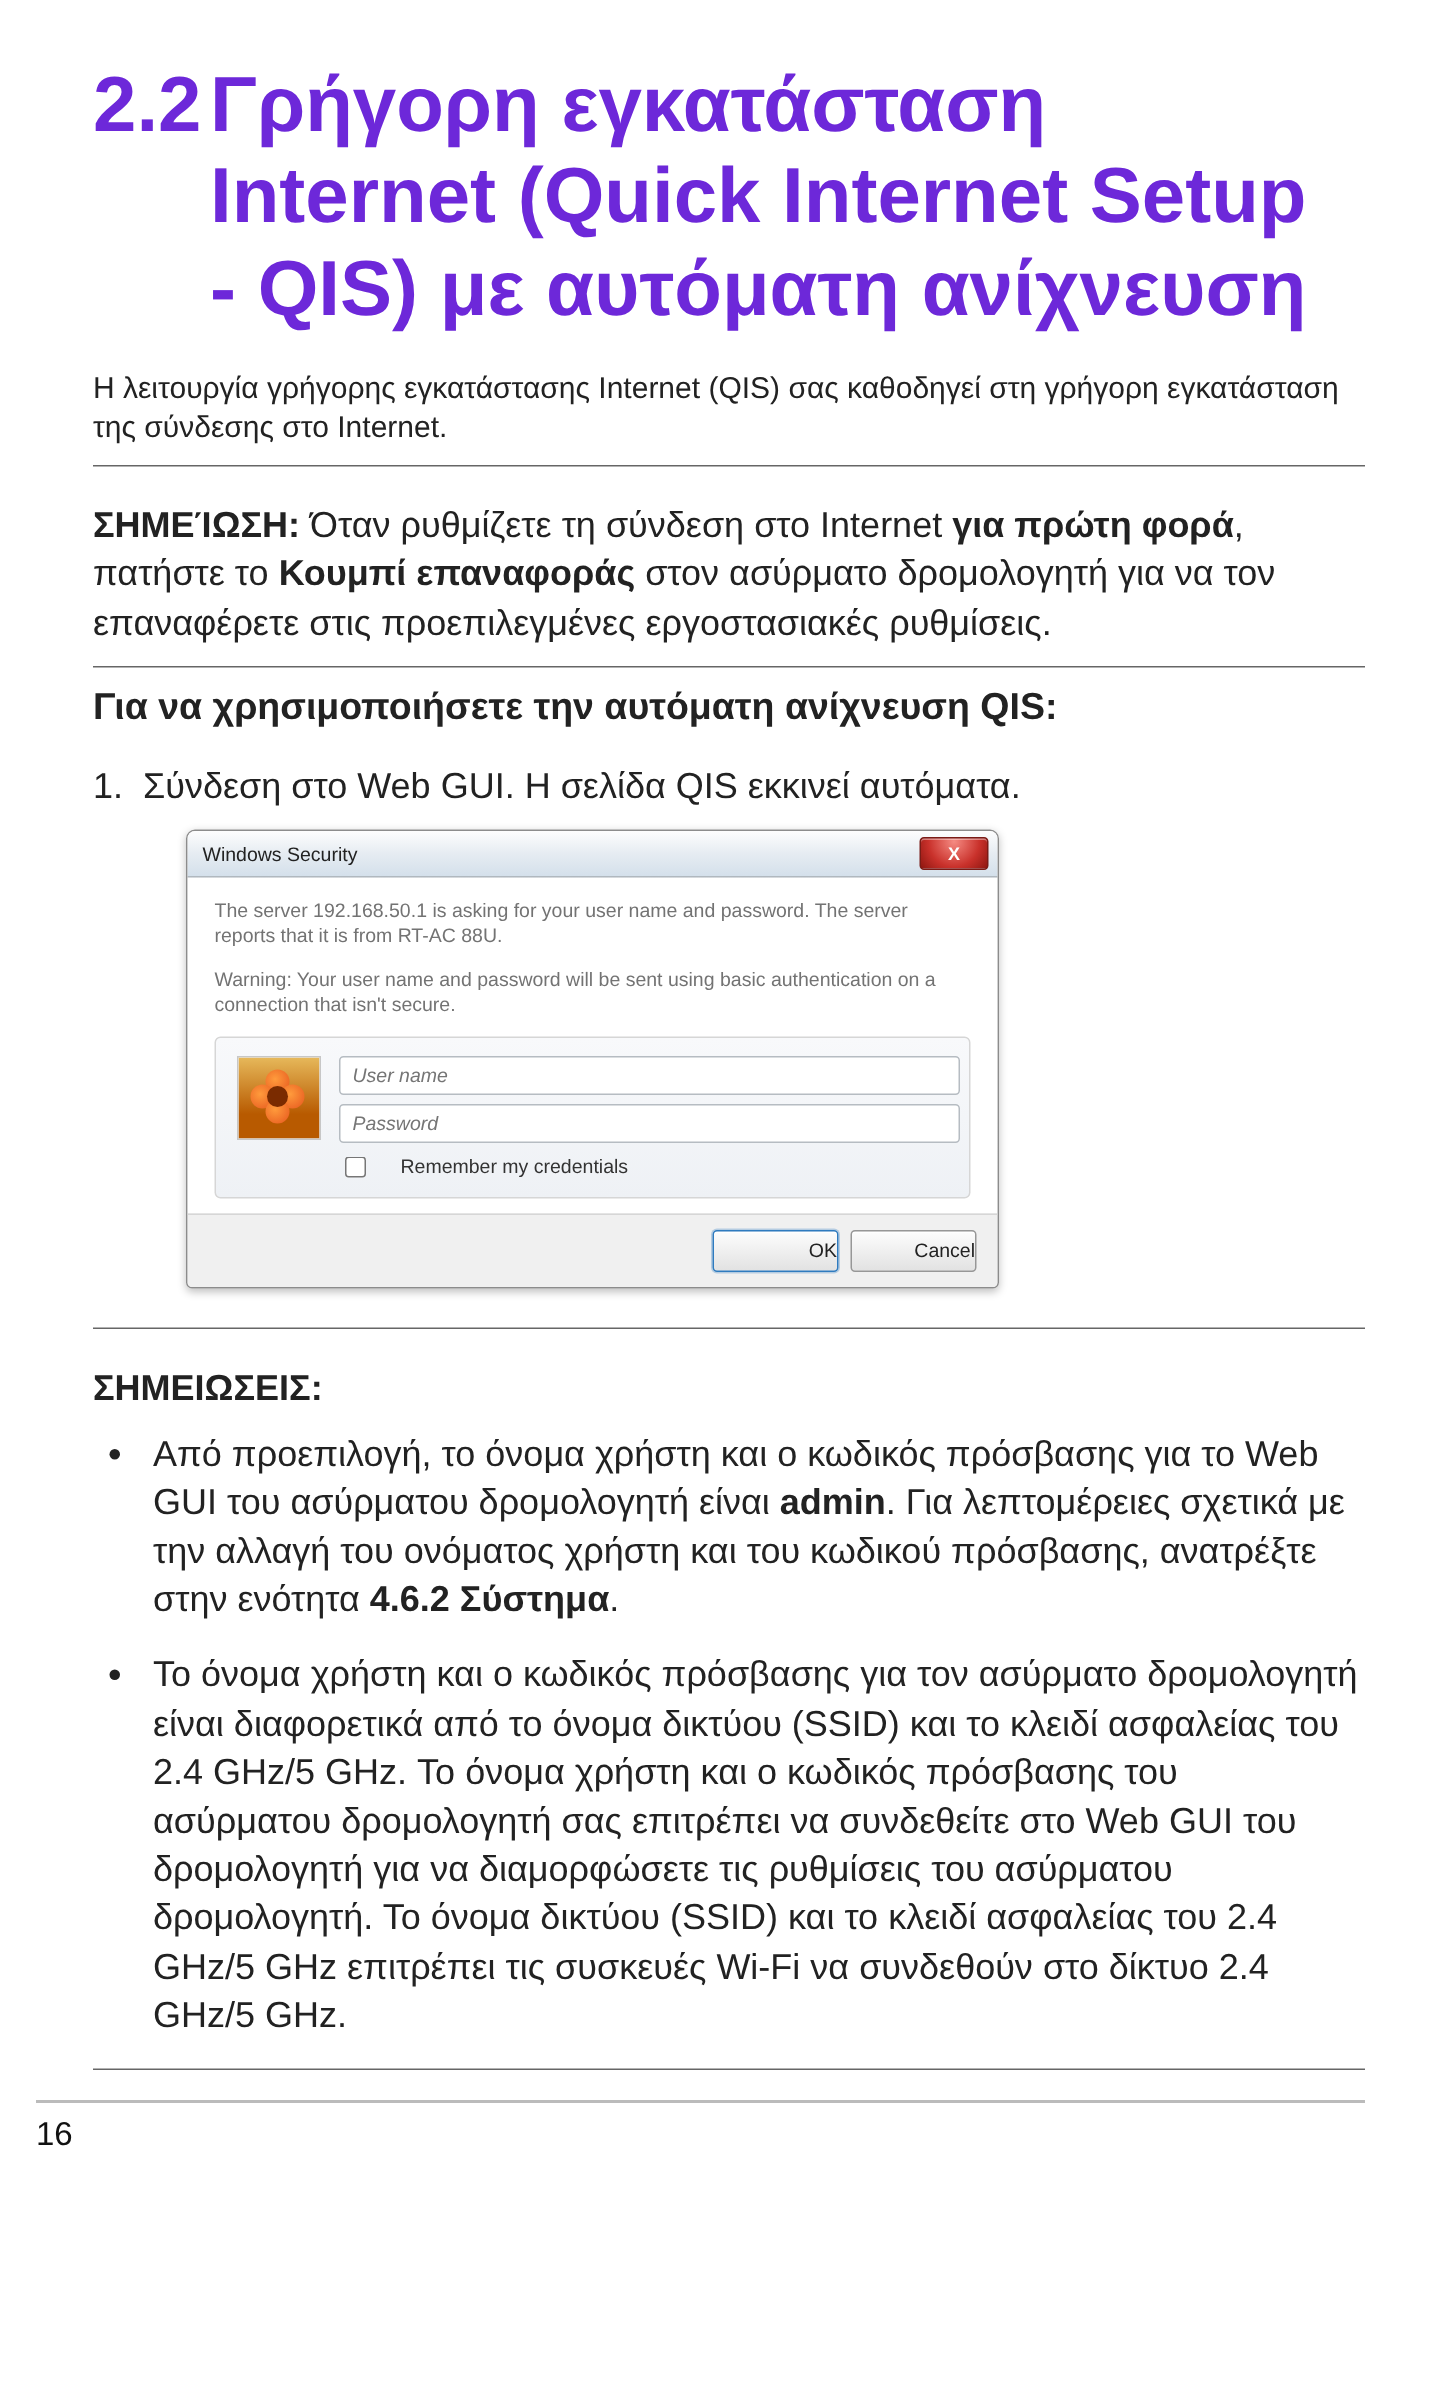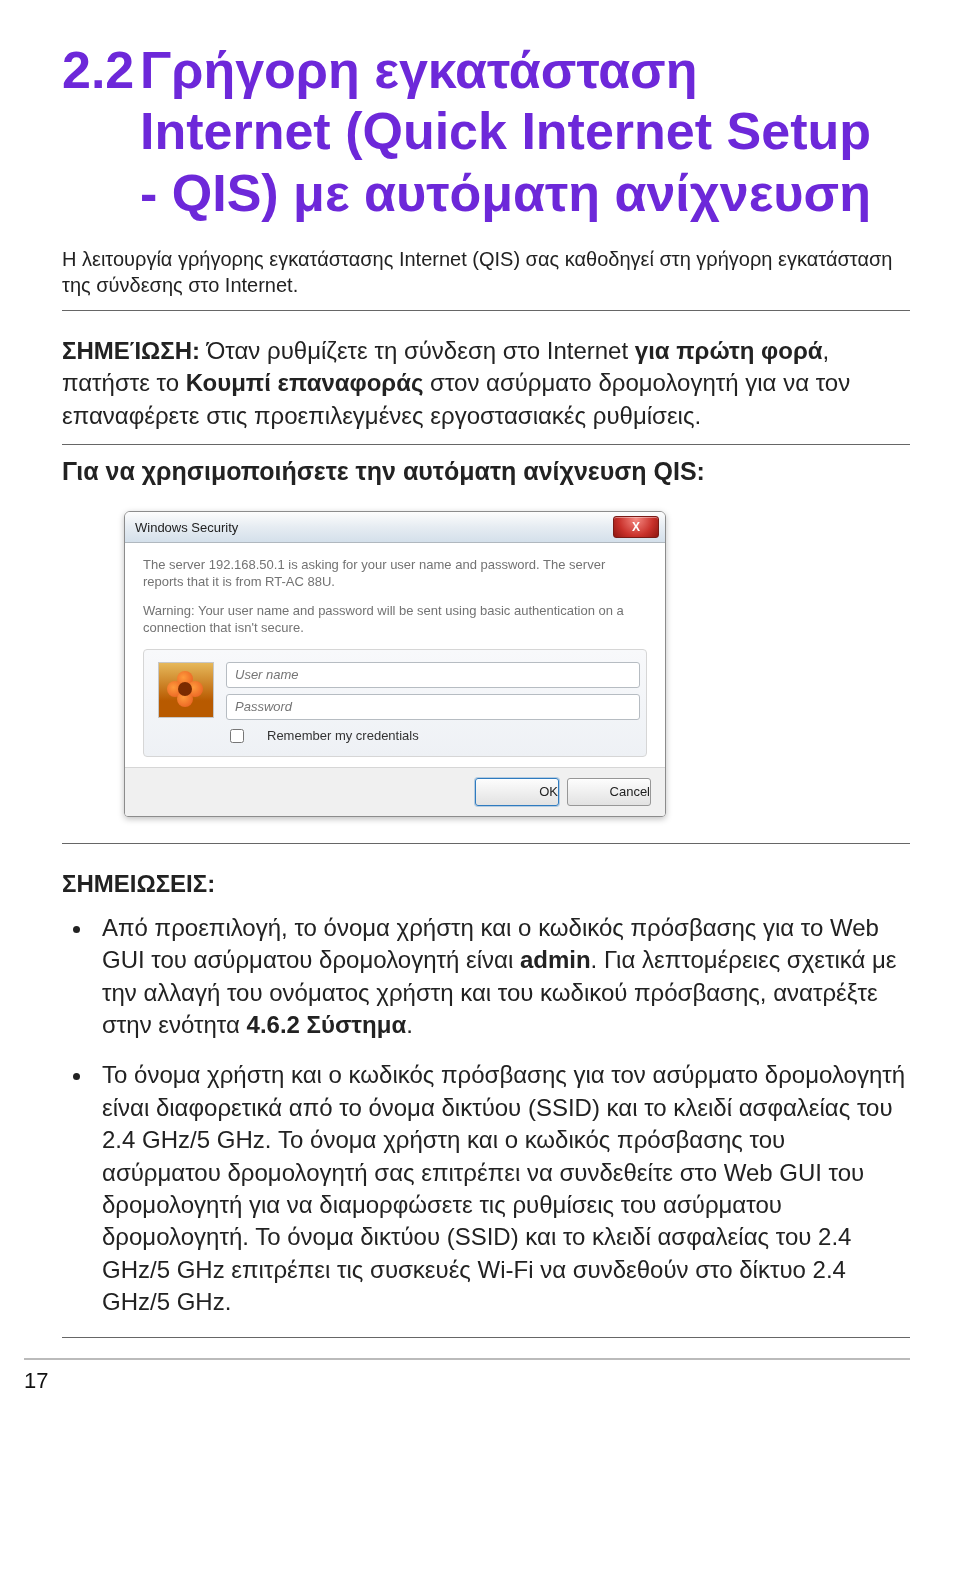--- a/index.html
+++ b/index.html
@@ -225,20 +225,21 @@
 
   <hr class="hr">
 
   <p class="note-block">
     <span class="bold">ΣΗΜΕΊΩΣΗ:</span><span> Όταν ρυθμίζετε τη σύνδεση στο Internet </span><span class="bold">για πρώτη φορά</span><span>, πατήστε το </span><span class="bold">Κουμπί επαναφοράς</span><span> στον ασύρματο δρομολογητή για να τον επαναφέρετε στις προεπιλεγμένες εργοστασιακές ρυθμίσεις.</span>
   </p>
 
   <hr class="hr">
 
   <p class="subhead">Για να χρησιμοποιήσετε την αυτόματη ανίχνευση QIS:</p>
+  <p class="step">1.&nbsp;&nbsp;Σύνδεση στο Web GUI. Η σελίδα QIS εκκινεί αυτόματα.</p>
 
   <div class="dialog">
     <div class="dlg-titlebar">
       <span class="dlg-title">Windows Security</span>
       <div class="close-btn">
         <span>X</span>
       </div>
     </div>
     <div class="dlg-body">
       <div class="dlg-msg">The server 192.168.50.1 is asking for your user name and password. The server reports that it is from RT-AC 88U.</div>
@@ -280,15 +281,15 @@
 
   <ul class="notes">
     <li>
       <span>Από προεπιλογή, το όνομα χρήστη και ο κωδικός πρόσβασης για το Web GUI του ασύρματου δρομολογητή είναι </span><span class="bold">admin</span><span>. Για λεπτομέρειες σχετικά με την αλλαγή του ονόματος χρήστη και του κωδικού πρόσβασης, ανατρέξτε στην ενότητα </span><span class="bold">4.6.2 Σύστημα</span><span>.</span>
     </li>
     <li>Το όνομα χρήστη και ο κωδικός πρόσβασης για τον ασύρματο δρομολογητή είναι διαφορετικά από το όνομα δικτύου (SSID) και το κλειδί ασφαλείας του 2.4 GHz/5 GHz. Το όνομα χρήστη και ο κωδικός πρόσβασης του ασύρματου δρομολογητή σας επιτρέπει να συνδεθείτε στο Web GUI του δρομολογητή για να διαμορφώσετε τις ρυθμίσεις του ασύρματου δρομολογητή. Το όνομα δικτύου (SSID) και το κλειδί ασφαλείας του 2.4 GHz/5 GHz επιτρέπει τις συσκευές Wi-Fi να συνδεθούν στο δίκτυο 2.4 GHz/5 GHz.</li>
   </ul>
 
   <hr class="hr" style="margin-top:8px">
 
-  <div class="pagenum">17</div>
+  <div class="pagenum">16</div>
 
 </div>
 
 </body></html>

